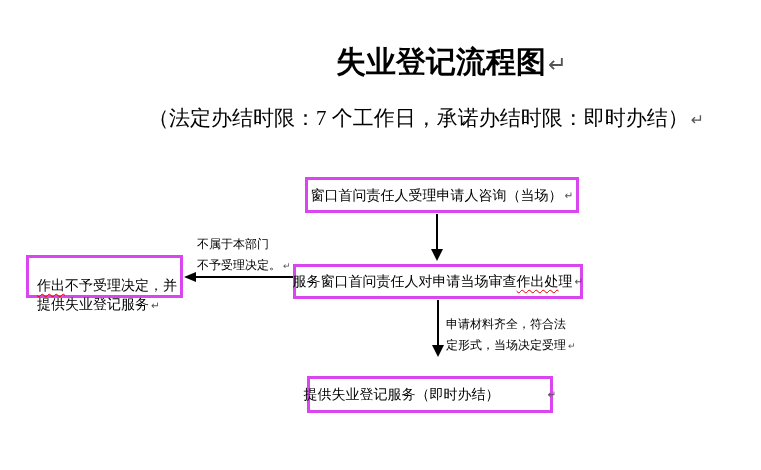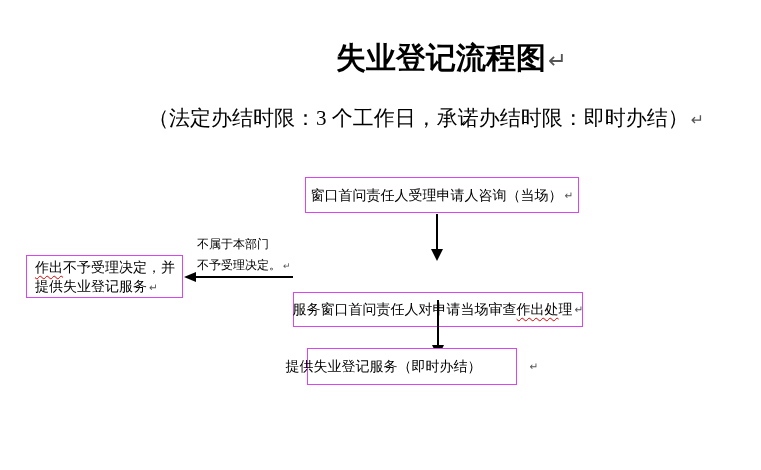--- a/index.html
+++ b/index.html
@@ -10,53 +10,53 @@
     background: #ffffff;
     color: #000;
     font-family: "Liberation Sans", sans-serif;
     overflow: hidden;
   }
   .title {
     position: absolute;
     left: 336px;
     top: 40px;
     font-size: 30px;
-    line-height: 35px;
+    line-height: 43px;
     font-weight: bold;
     letter-spacing: 0px;
     white-space: nowrap;
   }
   .subtitle {
     position: absolute;
     left: 148px;
     top: 104px;
     font-family: "Liberation Serif", serif;
     font-size: 21px;
     line-height: 28px;
     white-space: nowrap;
   }
   .flow-box {
     position: absolute;
     box-sizing: border-box;
-    border: 1px solid #d946ef;
+    border: 3px solid #d946ef;
     display: flex;
     align-items: center;
     justify-content: center;
     font-size: 14px;
     line-height: 19px;
     white-space: nowrap;
     background: #fff;
   }
   .box-consult { left: 305px; top: 177px; width: 274px; height: 36px; }
-  .box-review  { left: 293px; top: 264px; width: 290px; height: 35px; margin-top: 28px; }
-  .box-provide { left: 307px; top: 348px; width: 210px; height: 37px; gap: 46px; }
+  .box-review  { left: 293px; top: 264px; width: 290px; height: 35px; }
+  .box-provide { left: 307px; top: 376px; width: 246px; height: 37px; gap: 46px; }
   .box-reject  {
     left: 26px; top: 255px; width: 157px; height: 43px;
     display: block;
-    padding: 2px 4px 0 8px;
+    padding: 18px 4px 0 8px;
     text-align: left;
     line-height: 19px;
   }
   .edge-label {
     position: absolute;
     font-size: 12px;
     line-height: 21px;
     white-space: nowrap;
   }
   .label-reject { left: 197px; top: 234px; }
@@ -89,21 +89,21 @@
     font-weight: normal;
   }
 </style>
 </head>
 <body>
 
 <div class="page">
 
   <div class="title"><span>失业登记流程图</span><span class="pmark">↵</span></div>
 
-  <div class="subtitle"><span>（法定办结时限：3 个工作日，承诺办结时限：即时办结）</span><span class="pmark">↵</span></div>
+  <div class="subtitle"><span>（法定办结时限：7 个工作日，承诺办结时限：即时办结）</span><span class="pmark">↵</span></div>
 
   <div class="flow-box box-consult">
       <span>窗口首问责任人受理申请人咨询（当场）</span>
       <span class="pmark">↵</span>
     </div>
 
   <div>
     <div class="arrow-line-v" style="left:436px; top:214px; height:36px;"></div>
     <div class="arrow-head-down" style="left:431px; top:249px;"></div>
   </div>
@@ -128,19 +128,23 @@
   <div class="flow-box box-reject">
     <div><span class="misspell">作出</span><span>不予受理决定，并</span></div>
     <div><span>提供失业登记服务</span><span class="pmark">↵</span></div>
   </div>
 
   <div>
     <div class="arrow-line-v" style="left:437px; top:300px; height:46px;"></div>
     <div class="arrow-head-down" style="left:432px; top:345px;"></div>
   </div>
 
+  <div class="edge-label label-accept">
+    <div>申请材料齐全，符合法</div>
+    <div><span>定形式，当场决定受理</span><span class="pmark">↵</span></div>
+  </div>
 
   <div class="flow-box box-provide">
       <span>提供失业登记服务（即时办结）</span>
       <span class="pmark">↵</span>
     </div>
 
 </div>
 
 </body></html>

